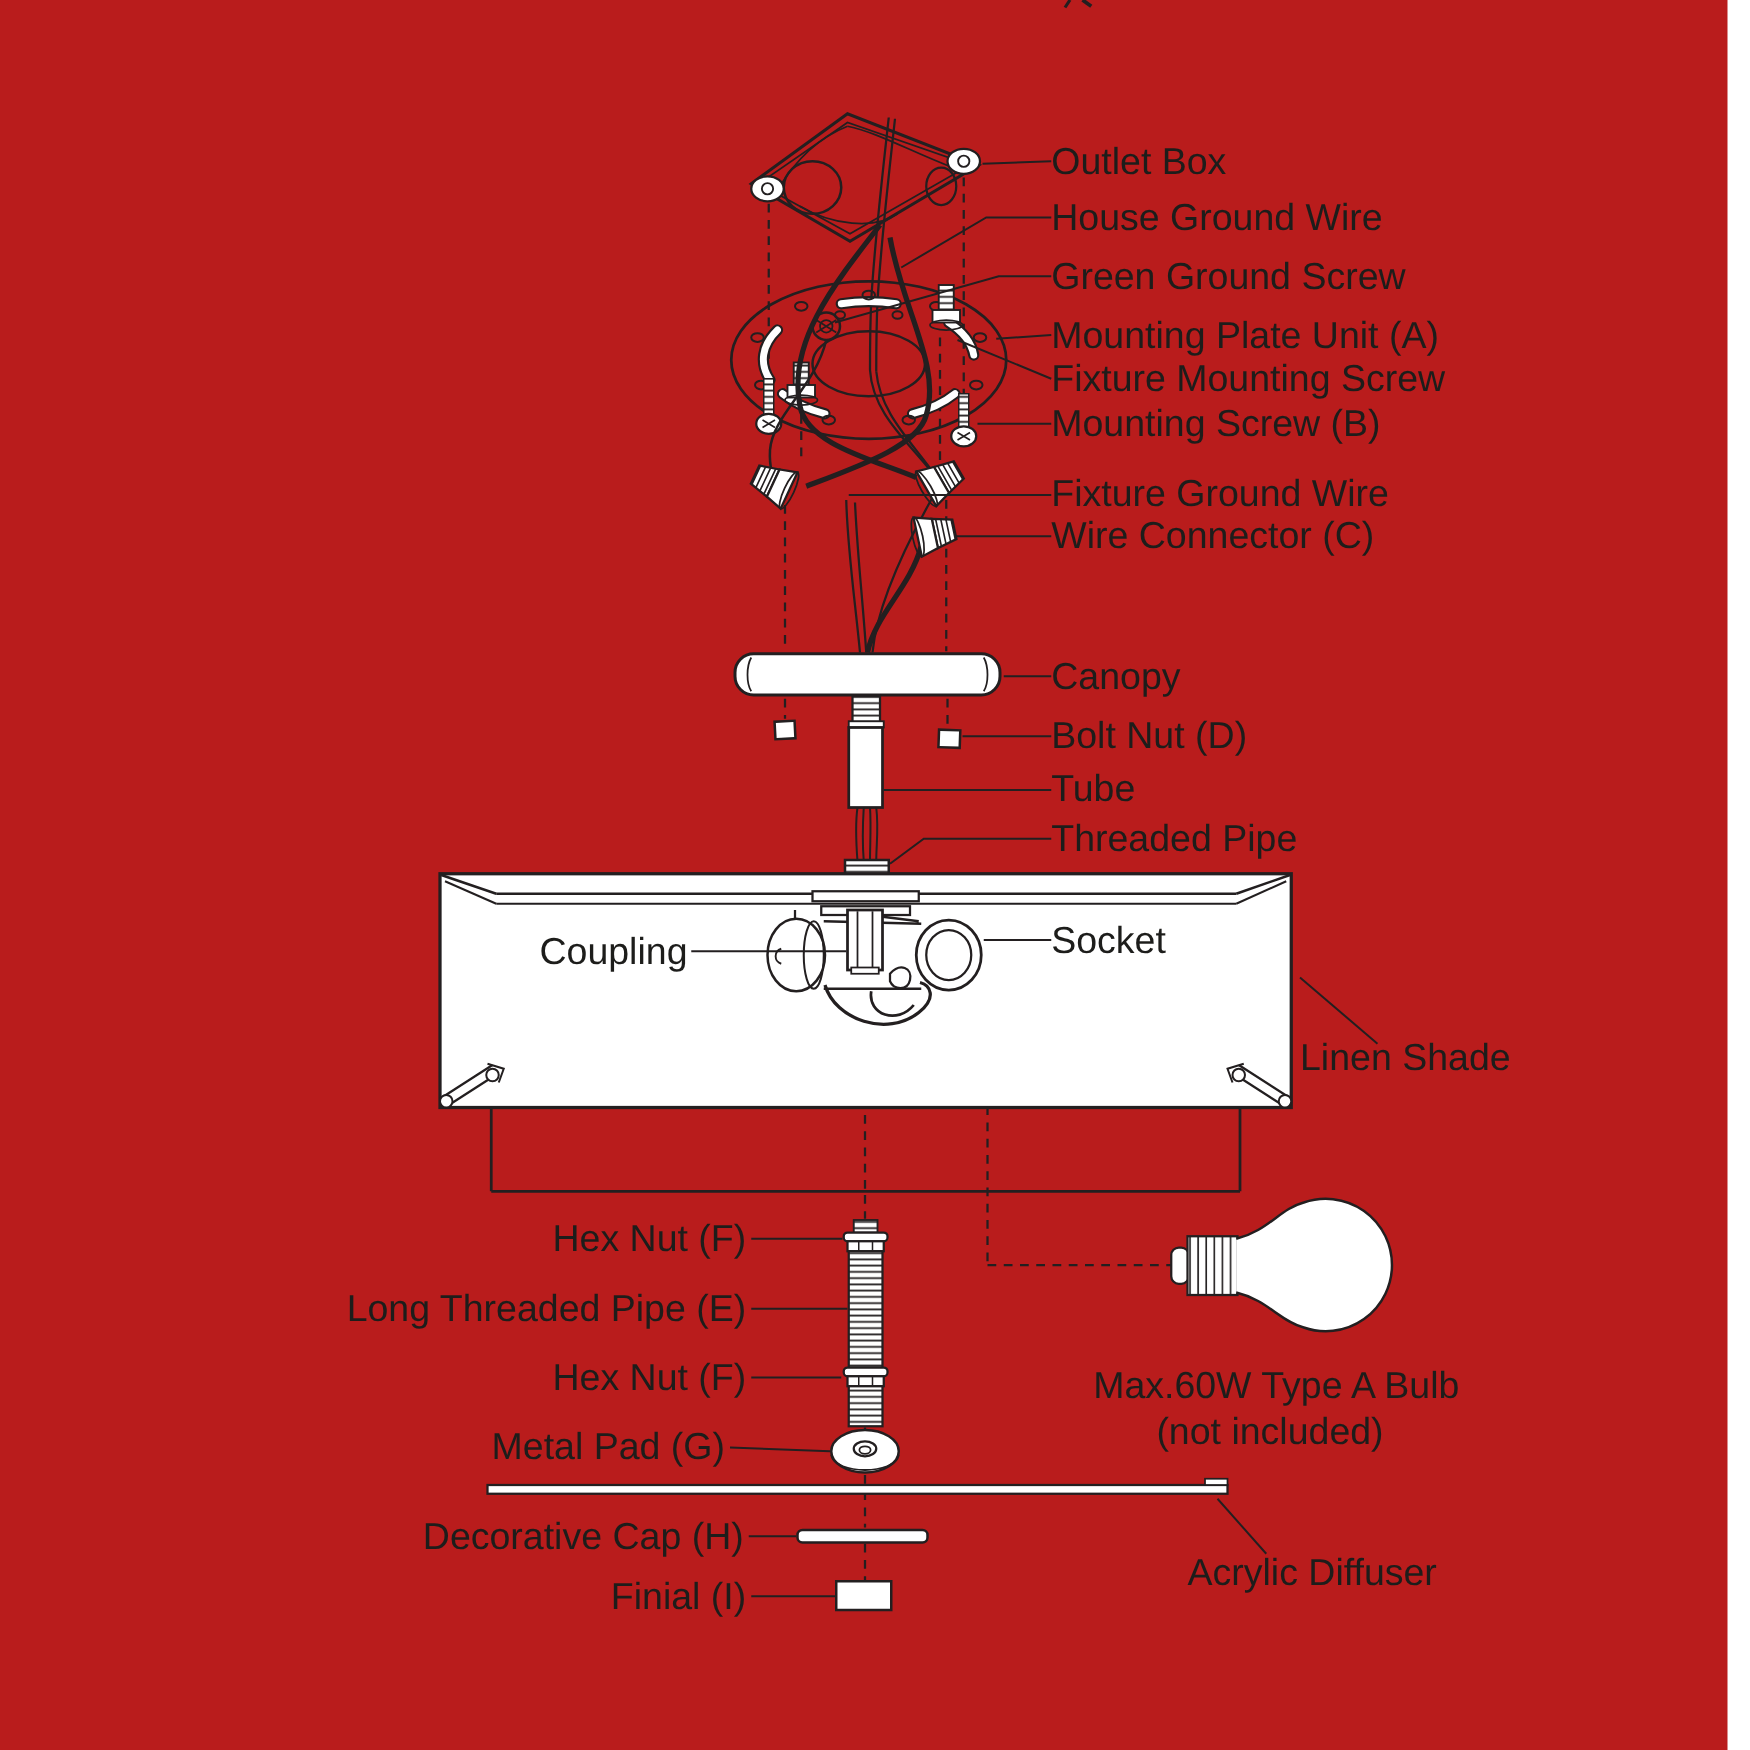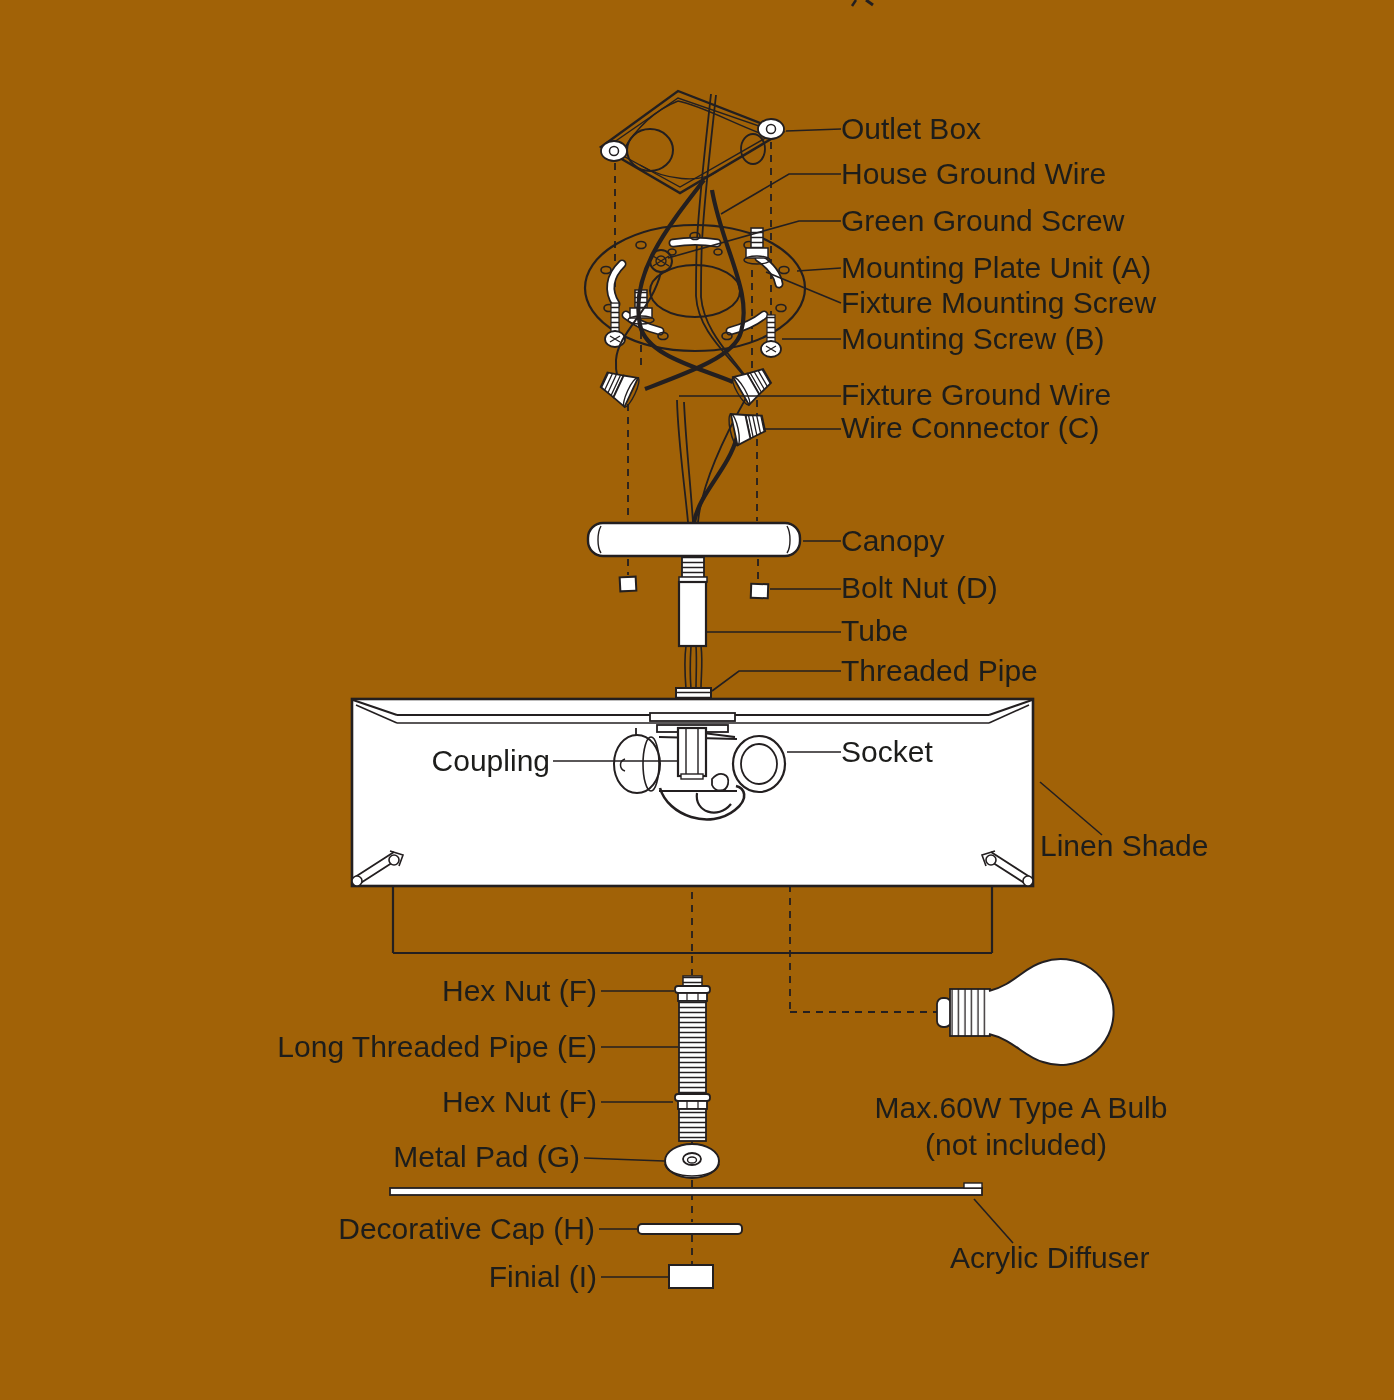--- a/index.html
+++ b/index.html
@@ -1,16 +1,16 @@
 <!DOCTYPE html>
 <html><head>
 <meta charset="utf-8">
 <style>
   html,body{margin:0;padding:0;background:#ffffff;}
-  #stage{position:relative;width:1382px;height:1400px;background:#a16207;overflow:hidden;padding-left:12px;}
+  #stage{position:relative;width:1382px;height:1400px;background:#b91c1c;overflow:hidden;}
   svg{position:absolute;left:0;top:0;}
   text{font-family:"Liberation Sans", sans-serif;font-size:30px;fill:#1d1d1b;}
   .lead{stroke:#231f20;stroke-width:1.6;fill:none;}
   .ln{stroke:#231f20;fill:none;}
   .dash{stroke:#231f20;stroke-width:1.8;fill:none;stroke-dasharray:7 6;}
   .fw{fill:#ffffff;}
 </style>
 </head>
 <body>
 

